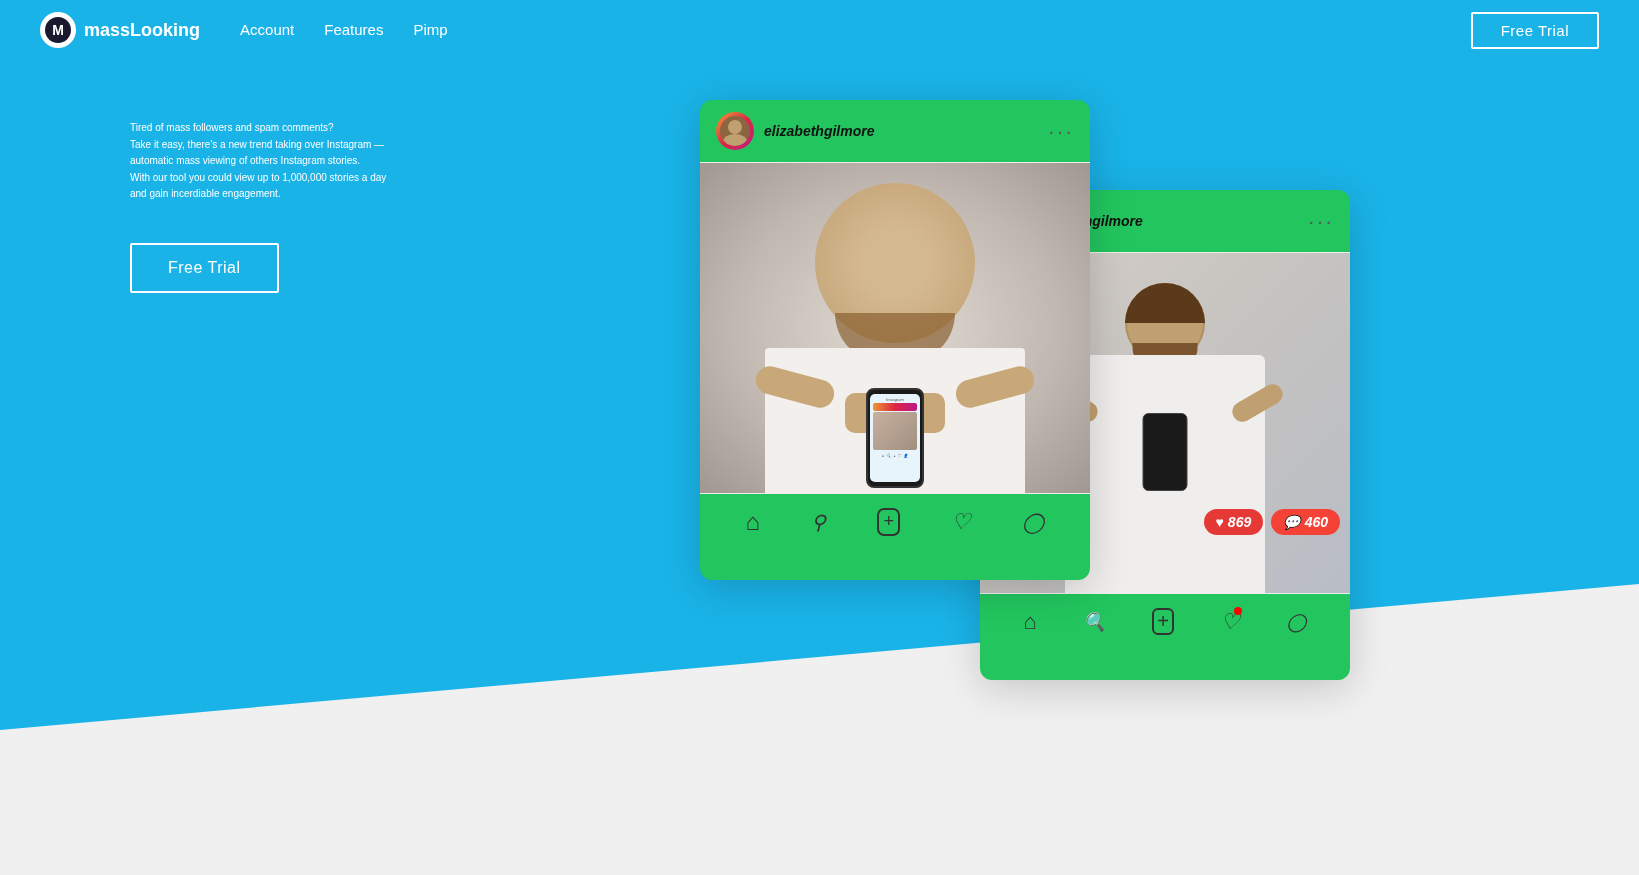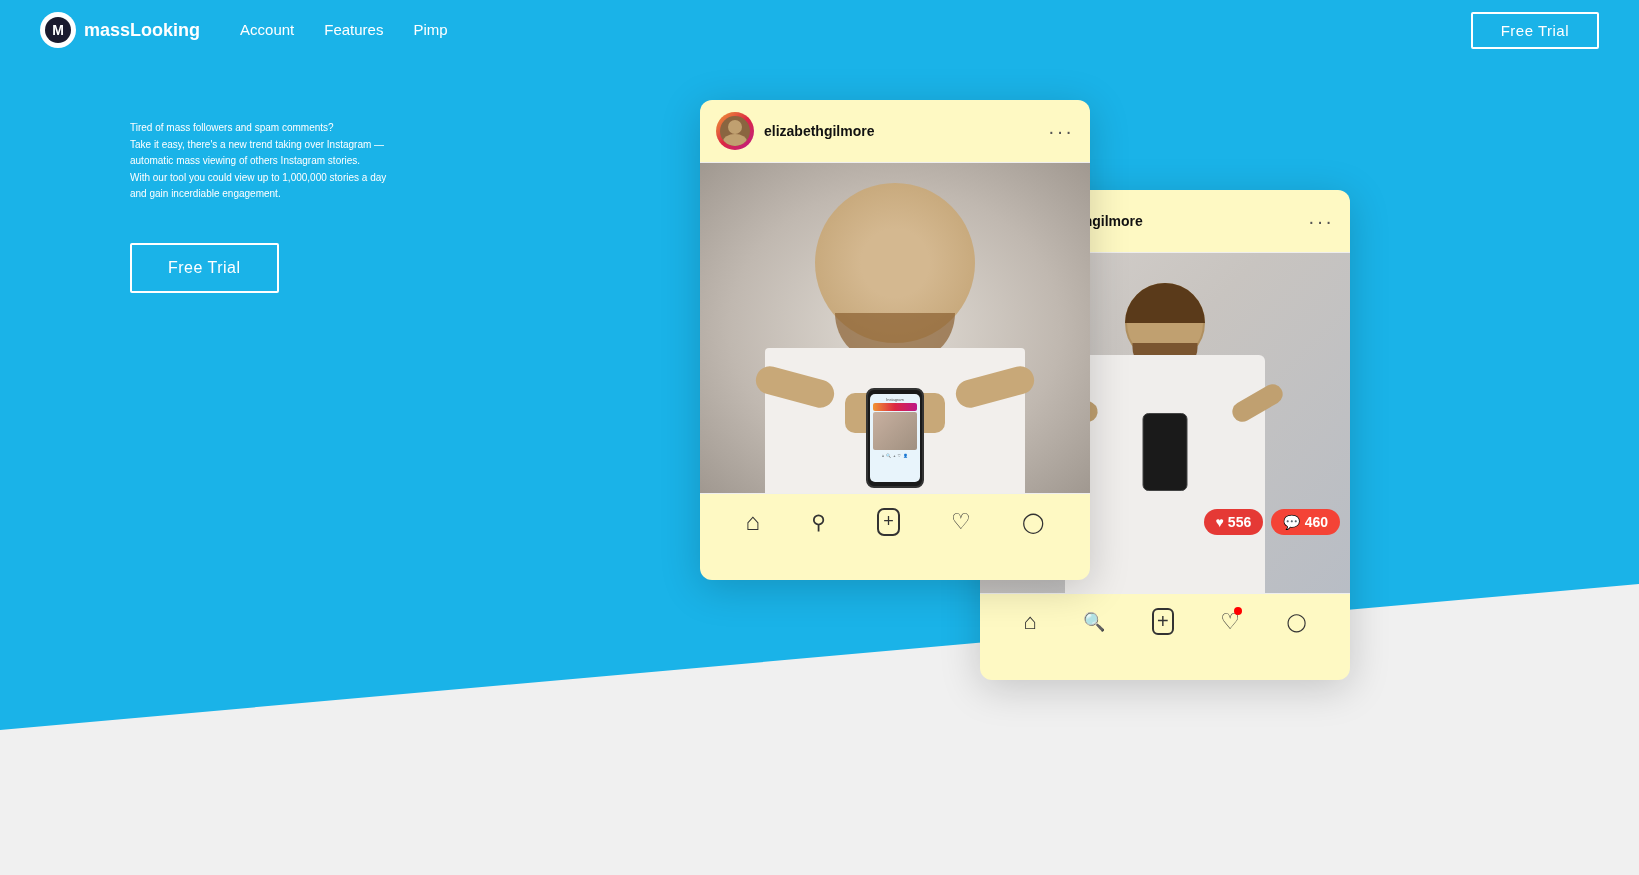--- a/index.html
+++ b/index.html
@@ -120,24 +120,25 @@
       position: absolute;
       top: 100px;
       left: 700px;
       z-index: 5;
       width: 700px;
       height: 680px;
     }
 
     
     .insta-card {
-      background: #fef9c3;
+      background: #22c55e;
       border-radius: 12px;
       box-shadow: 0 8px 40px rgba(0,0,0,0.18);
       overflow: hidden;
+      font-style: italic;
     }
     .card-main {
       position: absolute;
       left: 0; top: 0;
       width: 390px;
       height: 480px;
       z-index: 3;
     }
     .card-secondary {
       position: absolute;
@@ -323,21 +324,21 @@
 
           <div style="position:absolute;top:110px;left:20px;width:55px;height:20px;background:#c0a070;border-radius:10px;transform:rotate(30deg);"></div>
           <div style="position:absolute;top:110px;right:20px;width:55px;height:20px;background:#c0a070;border-radius:10px;transform:rotate(-30deg);"></div>
 
           <div style="position:absolute;top:130px;left:50%;transform:translateX(-50%);width:45px;height:78px;background:#1a1a1a;border-radius:6px;border:1px solid #444;"></div>
         </div>
 
         <div class="engagement-badges">
           <div class="badge badge-heart">
             <span>♥</span>
-            <span>556</span>
+            <span>869</span>
           </div>
           <div class="badge badge-comment">
             <span>💬</span>
             <span>460</span>
           </div>
         </div>
       </div>
     </div>
 
     <div class="card-actions">

